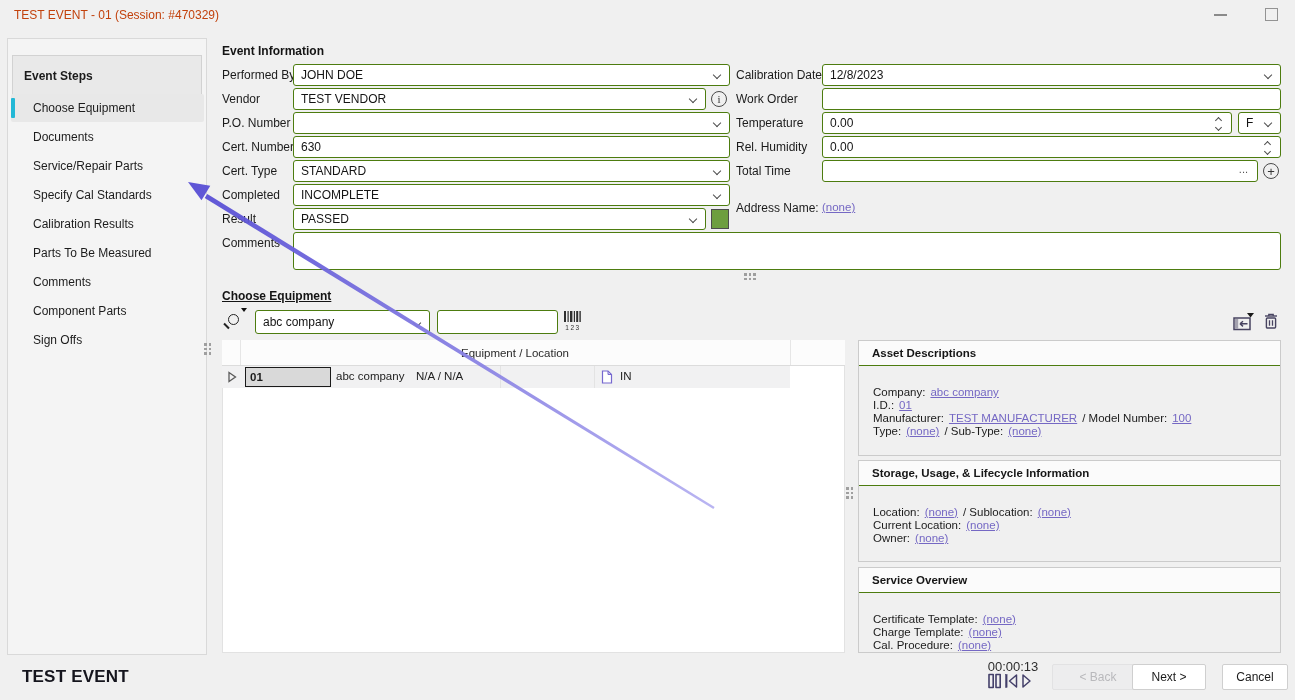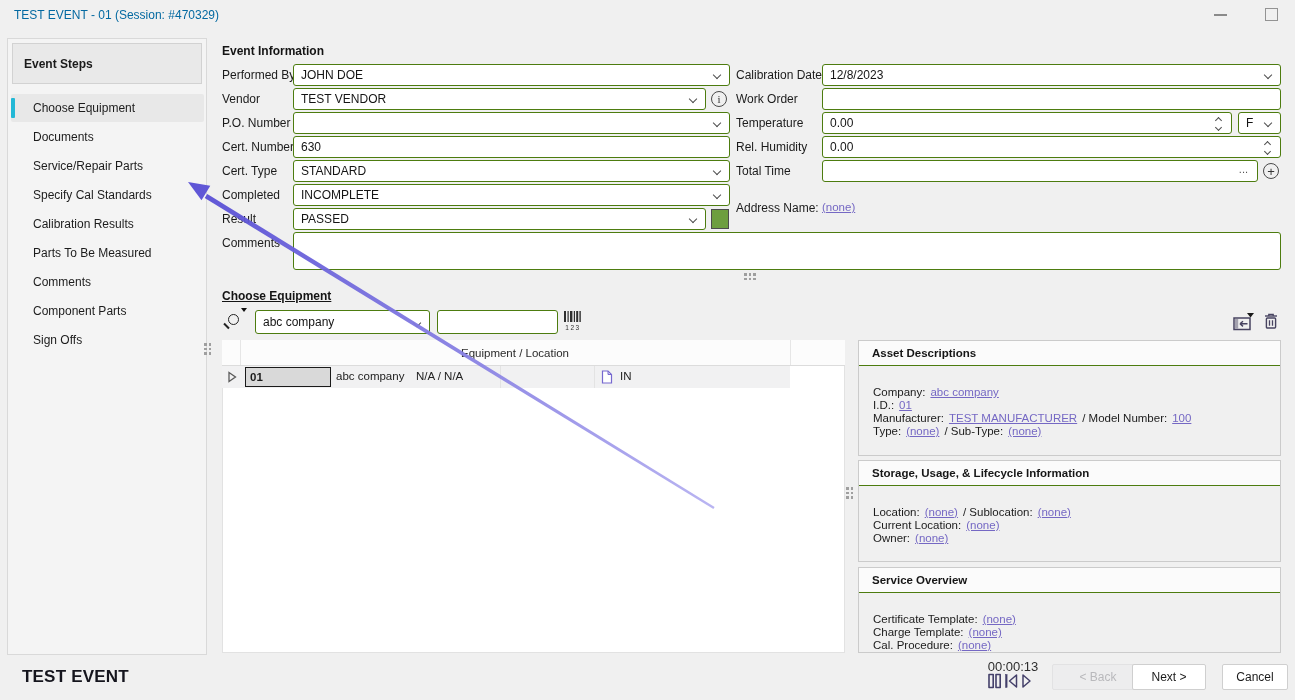--- a/index.html
+++ b/index.html
@@ -5,27 +5,27 @@
   * { margin:0; padding:0; box-sizing:border-box; }
   html,body { width:1295px; height:700px; }
   body { font-family:"Liberation Sans", sans-serif; background:#f0f0f0; color:#1b1b1b; overflow:hidden; }
   #app { position:relative; width:1295px; height:700px; background:#f0f0f0; }
 
   .abs { position:absolute; }
   .lbl { position:absolute; font-size:12px; color:#1b1b1b; white-space:nowrap; }
   .h-bold { font-weight:bold; font-size:12px; color:#141414; }
 
   
-  .win-title { position:absolute; left:14px; top:8px; font-size:12px; color:#0369a1; }
+  .win-title { position:absolute; left:14px; top:8px; font-size:12px; color:#c2410c; }
   .win-min { position:absolute; left:1214px; top:14px; width:13px; height:2px; background:#8a8a8a; }
   .win-max { position:absolute; left:1265px; top:8px; width:13px; height:13px; border:1.5px solid #939393; background:transparent; }
 
   
   .sidebar { position:absolute; left:7px; top:38px; width:200px; height:617px; background:#f4f4f4; border:1px solid #d9d9d9; }
-  .steps-header { position:absolute; left:4px; top:4px; width:190px; height:41px; background:#e9e9e9; border:1px solid #d2d2d2; display:flex; align-items:center; padding-left:11px; font-weight:bold; font-size:12px; }
+  .steps-header { position:absolute; left:4px; top:16px; width:190px; height:41px; background:#e9e9e9; border:1px solid #d2d2d2; display:flex; align-items:center; padding-left:11px; font-weight:bold; font-size:12px; }
   .step-item { position:absolute; left:3px; width:193px; height:28px; display:flex; align-items:center; padding-left:22px; font-size:12px; color:#1c1c1c; cursor:default; }
   .step-item.active { background:#e8e8e8; border-radius:2px; }
   .step-bar { position:absolute; left:0px; top:4px; width:3.5px; height:20px; background:#23b8d6; border-radius:1px; }
 
   
   .field { position:absolute; height:22px; background:#fff; border:1px solid #4d7c0f; border-radius:3px; font-size:12px; color:#141414; display:flex; align-items:center; padding:0 24px 0 7px; white-space:nowrap; overflow:hidden; }
   .field.plain { padding-right:7px; }
   .chev { position:absolute; right:9px; top:7px; width:6px; height:6px; border-right:1.4px solid #4d4d4d; border-bottom:1.4px solid #4d4d4d; transform:rotate(45deg); }
   .spin { position:absolute; right:8px; top:3px; width:8px; height:16px; }
   .spin .up { position:absolute; top:2px; left:1px; width:5px; height:5px; border-left:1.3px solid #4d4d4d; border-top:1.3px solid #4d4d4d; transform:rotate(45deg); }

